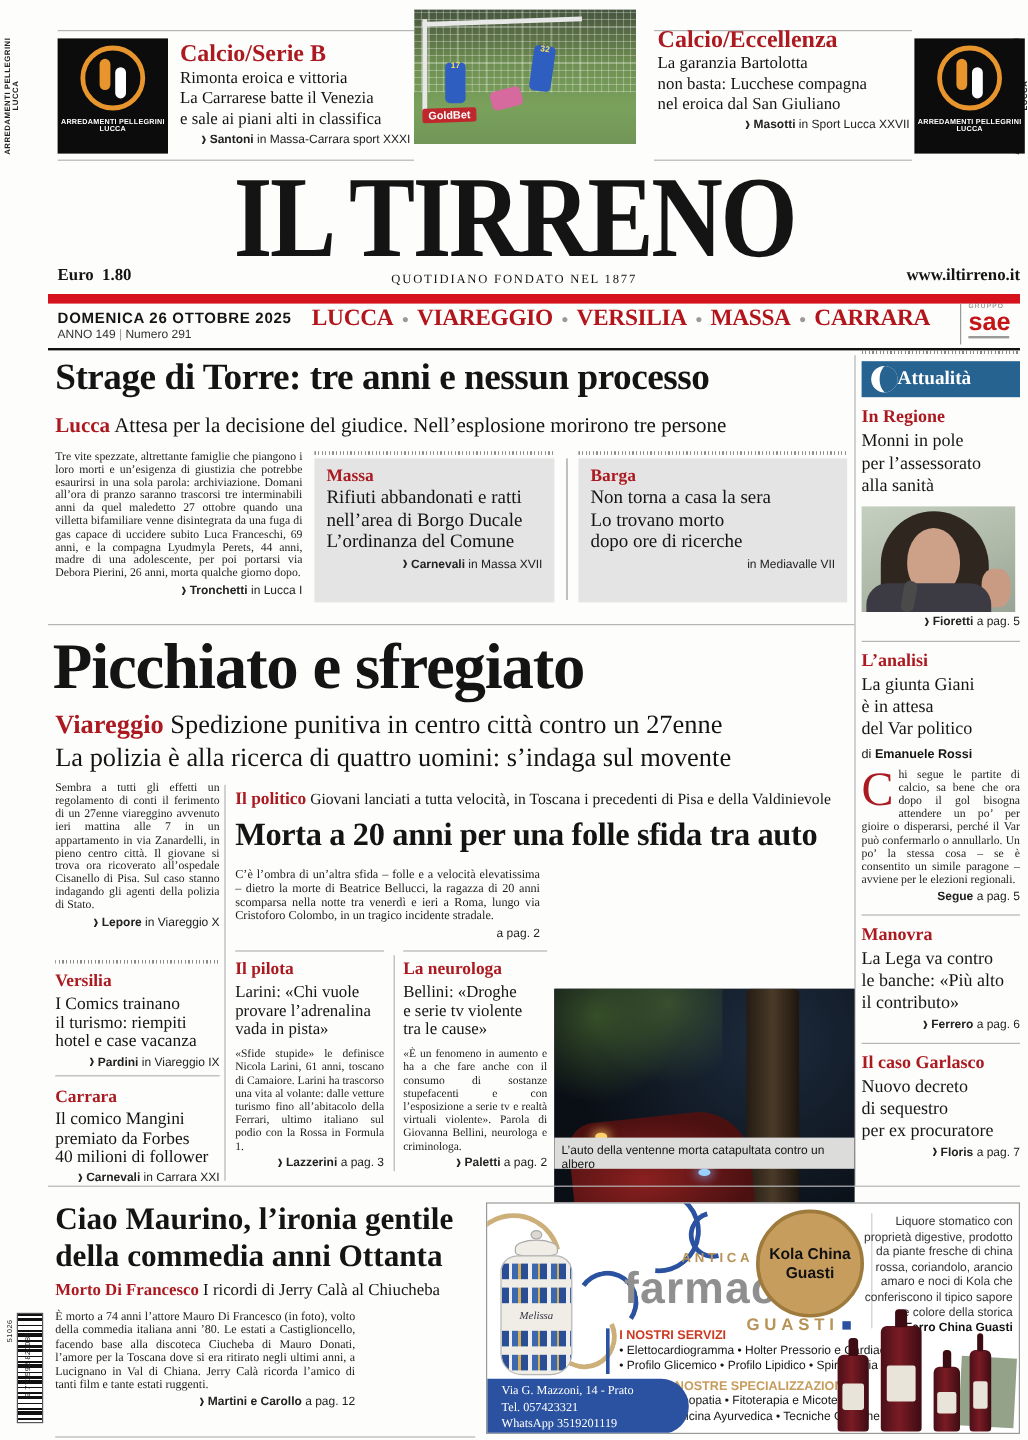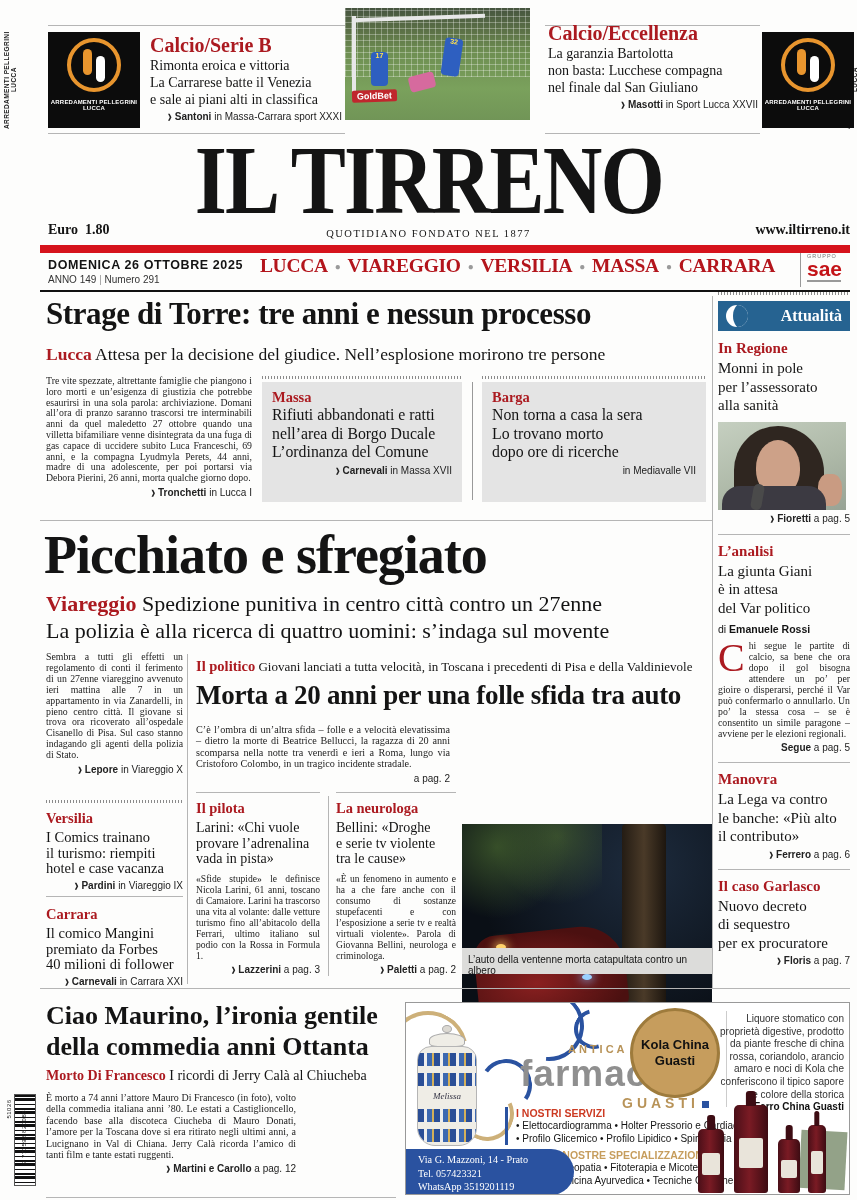--- a/index.html
+++ b/index.html
@@ -56,21 +56,21 @@
 .tagline{font-size:10.5px;letter-spacing:1.5px}
 .cities{display:flex;align-items:center;justify-content:center;gap:7px;font-size:19.5px;font-weight:bold;color:#b3151c;letter-spacing:-.3px}
 .cities .dot{color:#9a9a9a;font-size:10px}
 .sae{border-left:1px solid #999;padding-left:6px}
 .sae .g{font-family:"Liberation Sans",sans-serif;font-size:5.5px;letter-spacing:1px;color:#777}
 .sae .s{font-family:"Liberation Sans",sans-serif;font-size:21px;font-weight:bold;color:#c41418;line-height:19px}
 .sae .u{width:34px;height:2px;background:#999;margin-top:2px}
 
 .gbox{background:var(--boxgray);padding:7px 10px 6px}
 
-.sb-banner{background:var(--blue);color:#fff;display:flex;align-items:center;justify-content:space-between;padding:0 8px;height:30px}
+.sb-banner{background:var(--blue);color:#fff;display:flex;align-items:center;justify-content:flex-start;padding:0 8px;height:30px}
 .moon{width:22px;height:22px;border-radius:50%;background:#fff;position:relative;overflow:hidden}
 .moon:after{content:"";position:absolute;left:7px;top:-3px;width:22px;height:28px;border-radius:50%;background:var(--blue)}
 .sb-banner .bt{font-size:16px;font-weight:bold}
 .dropcap{float:left;color:var(--red);font-size:40px;line-height:33px;padding:1px 4px 0 0}
 
 .adbox{border:1px solid #999;background:#fff;position:absolute;overflow:hidden}
 .swirl{position:absolute;border:4px solid var(--adblue);border-radius:50%;border-bottom-color:transparent;border-right-color:transparent}
 .swirl.gold{border-color:#cdb079 transparent transparent #cdb079}
 .jar{position:absolute}
 .jar .knob{width:10px;height:8px;border-radius:50%;background:#dcd9d2;margin:0 auto;border:1px solid #aaa}
@@ -133,21 +133,21 @@
       <span class="num">32</span>
     </div>
   <div class="pl" style="left:64px;top:66px;width:26px;height:16px;background:#d66a9e;transform:rotate(-14deg)"></div>
   <div class="board">GoldBet</div>
 </div>
 
 <div class="abs" style="left:548px;top:22px;width:210px">
   <div class="teas-kick">Calcio/Eccellenza</div>
   <div class="t-line">La garanzia Bartolotta</div>
   <div class="t-line">non basta: Lucchese compagna</div>
-  <div class="t-line">nel finale dal San Giuliano</div>
+  <div class="t-line">nel eroica dal San Giuliano</div>
   <div class="bl"><span class="arr">❱</span><b>Masotti</b><span> in Sport Lucca XXVII</span></div>
 </div>
 
 <div class="abs" style="left:0;top:138px;width:857px;text-align:center">
   <span class="mast-title">IL TIRRENO</span>
 </div>
 <div class="abs tagline" style="left:0;top:228px;width:857px;text-align:center">QUOTIDIANO FONDATO NEL 1877</div>
 <div class="abs" style="left:48px;top:222px;font-weight:bold;font-size:14px"><span>Euro</span>&nbsp;&nbsp;<span>1.80</span></div>
 <div class="abs" style="left:710px;top:222px;width:140px;text-align:right;font-weight:bold;font-size:14px">www.iltirreno.it</div>
 

